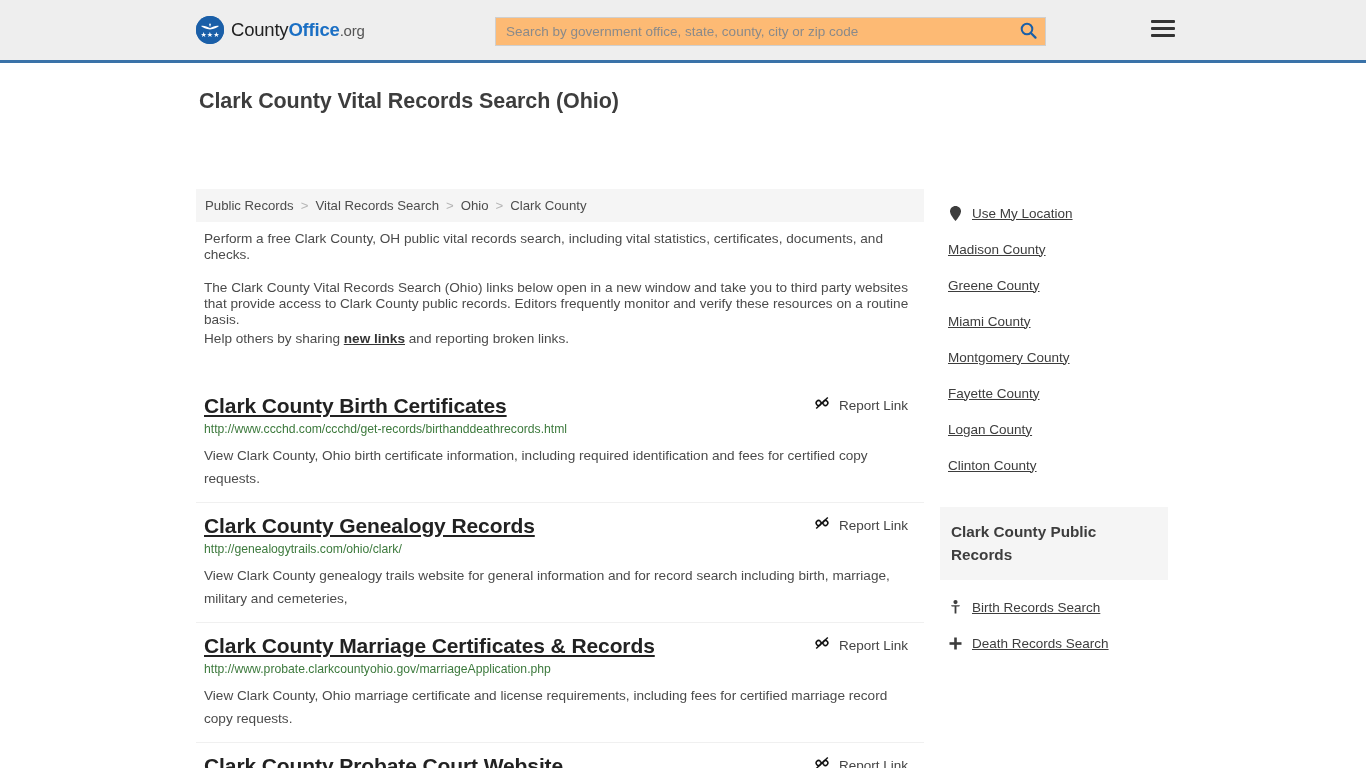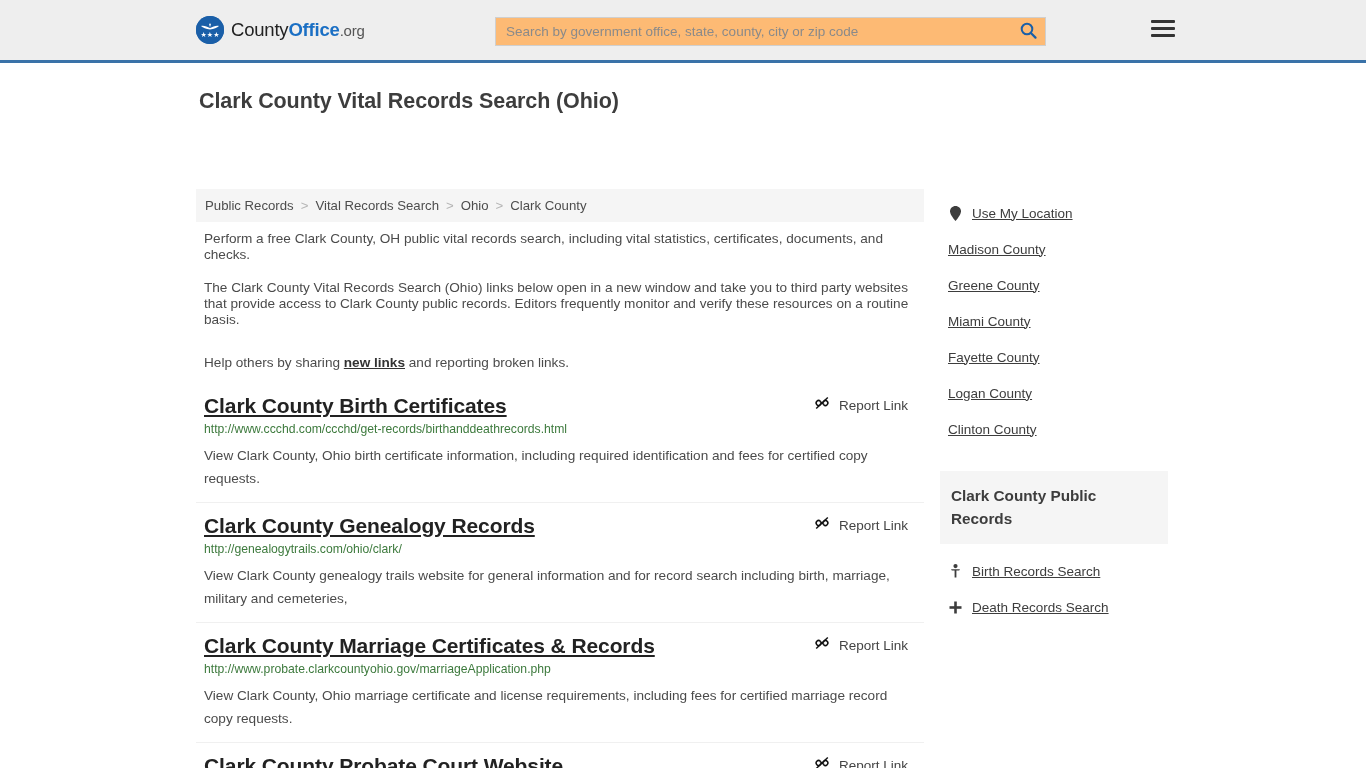--- a/index.html
+++ b/index.html
@@ -138,21 +138,21 @@
     left: 204px;
     top: 168px;
     width: 714px;
   }
   .intro p {
     margin: 0 0 17px 0;
     font-size: 13.6px;
     line-height: 16px;
     color: #4b4b4b;
   }
-  .intro p.tight { margin-bottom: 27px; }
+  .intro p.tight { margin-bottom: 3px; }
   .intro a.newlinks {
     color: #333333;
     text-decoration: underline;
     font-weight: bold;
     cursor: pointer;
   }
 
   
   .results {
     position: absolute;
@@ -406,20 +406,23 @@
       <li class="no-icon">
         <a>Madison County</a>
       </li>
       <li class="no-icon">
         <a>Greene County</a>
       </li>
       <li class="no-icon">
         <a>Miami County</a>
       </li>
       <li class="no-icon">
+        <a>Montgomery County</a>
+      </li>
+      <li class="no-icon">
         <a>Fayette County</a>
       </li>
       <li class="no-icon">
         <a>Logan County</a>
       </li>
       <li class="no-icon">
         <a>Clinton County</a>
       </li>
     </ul>
 

